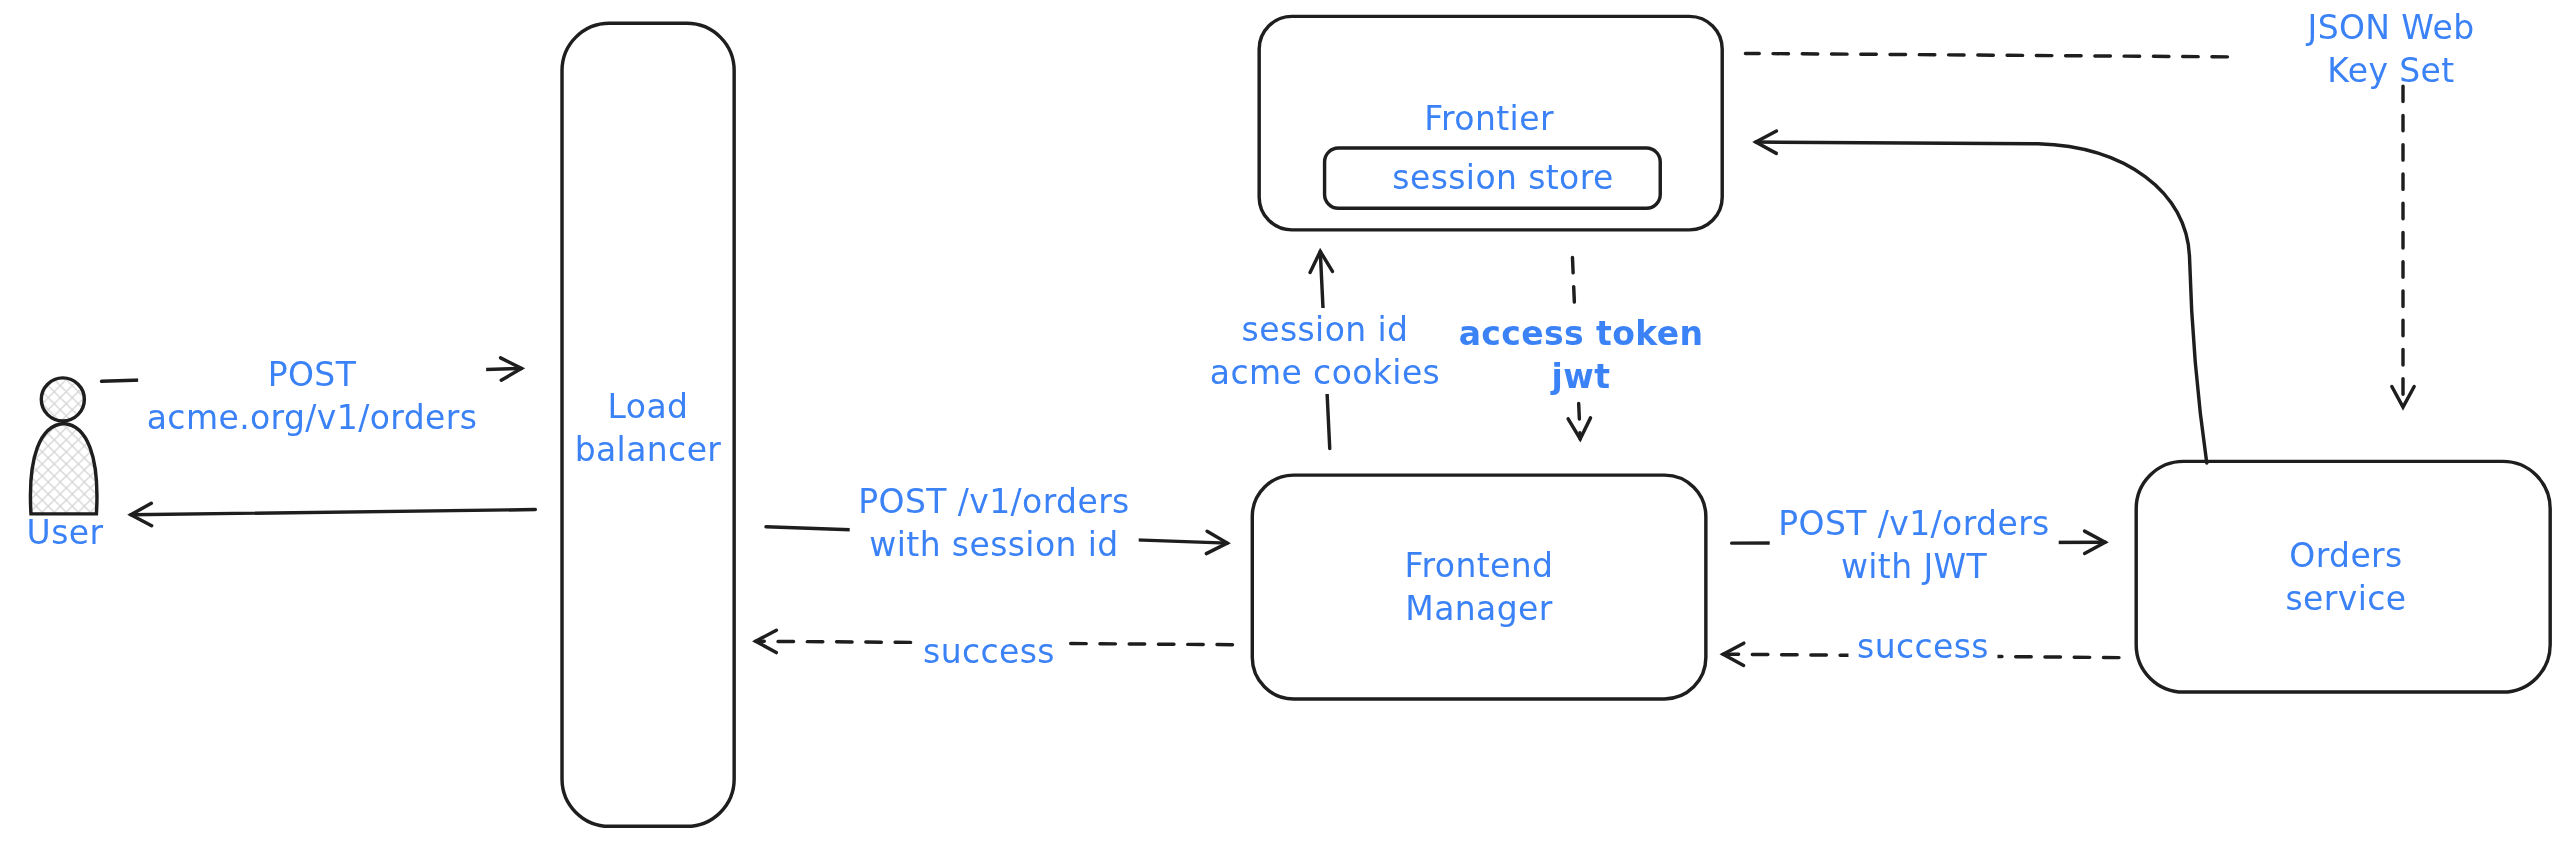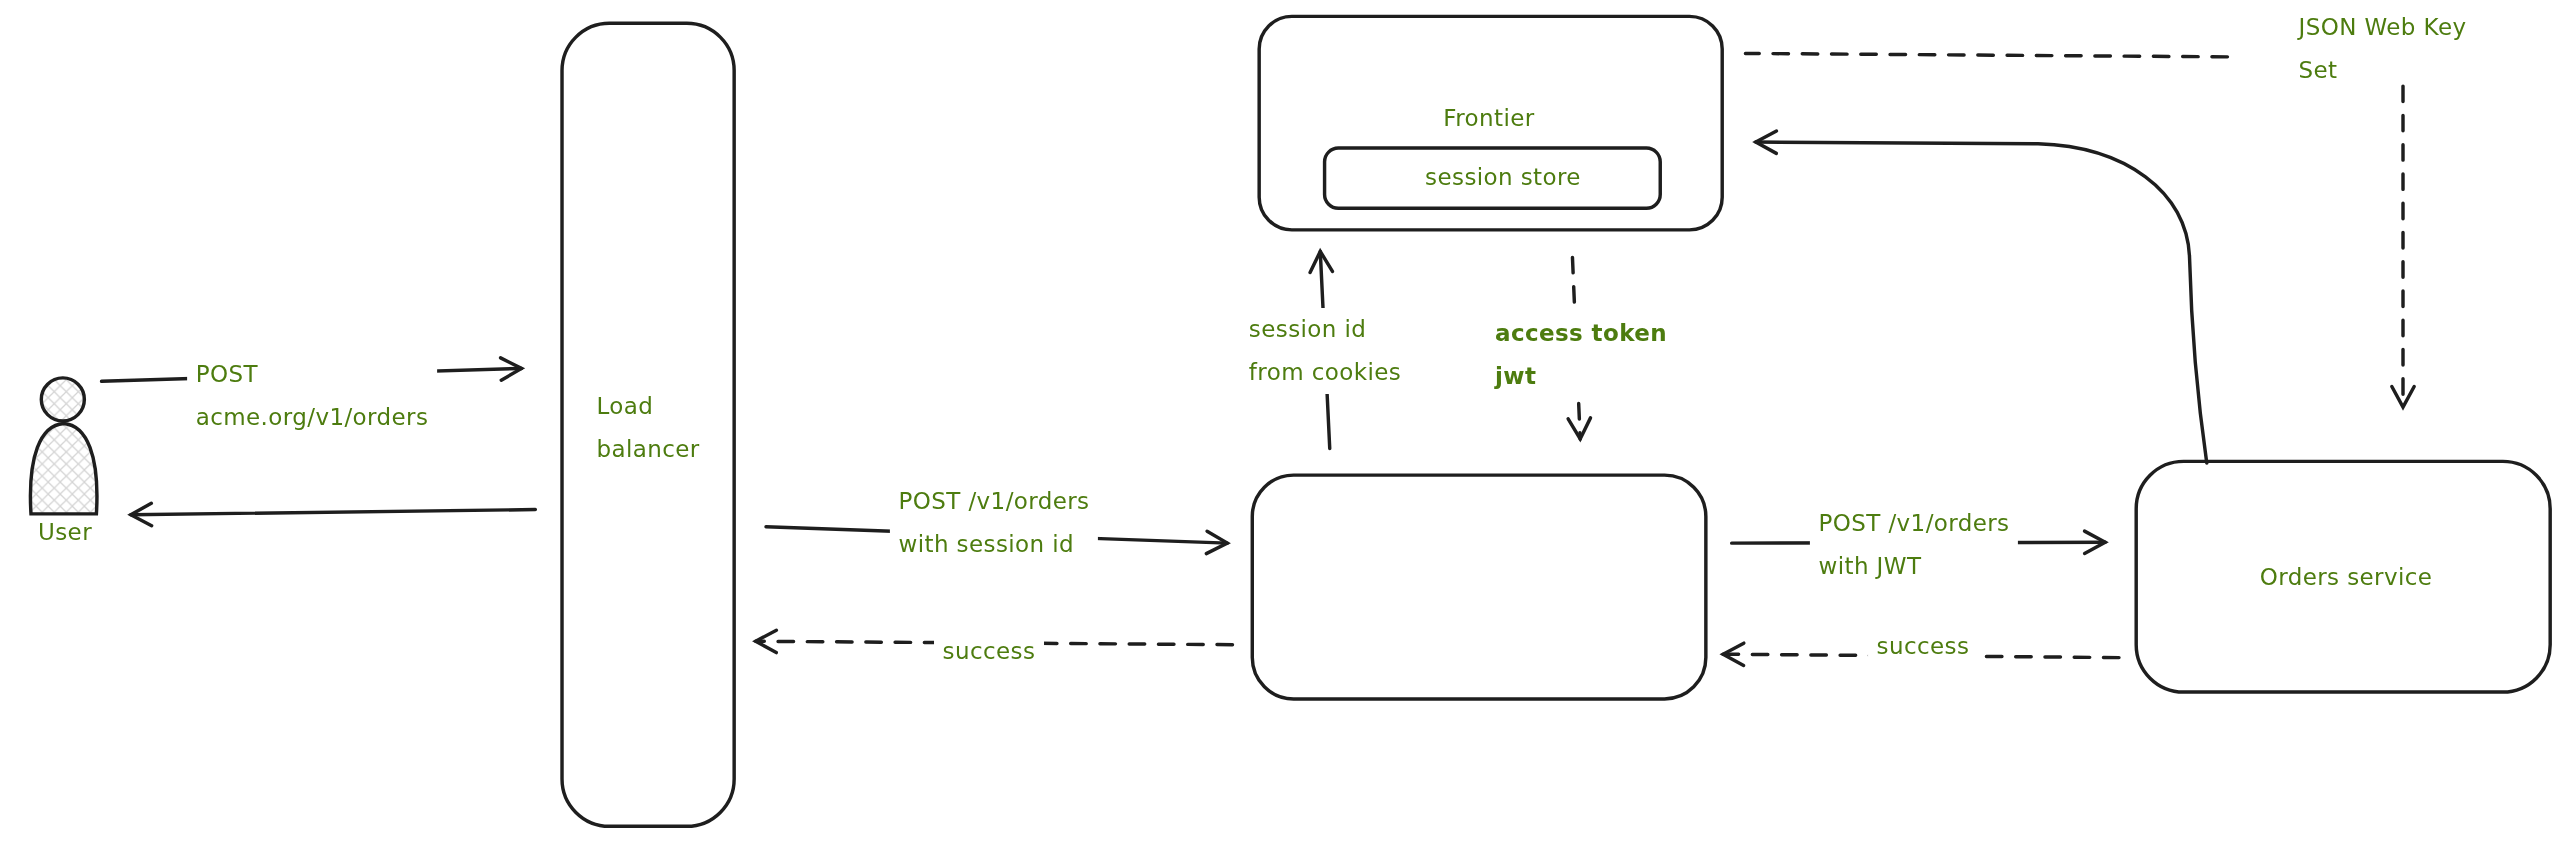--- a/index.html
+++ b/index.html
@@ -16,24 +16,24 @@
     font-family: "DejaVu Sans", sans-serif;
   }
   .canvas svg {
     position: absolute;
     left: 0;
     top: 0;
   }
   .lbl {
     position: absolute;
     transform: translate(-50%, -50%);
-    color: #4d7c0f;
-    font-size: 23px;
+    color: #3b82f6;
+    font-size: 33px;
     line-height: 43px;
-    text-align: left;
+    text-align: center;
     white-space: pre-line;
     letter-spacing: 0.4px;
   }
   .lbl.bg {
     background: #ffffff;
     padding: 0 8.6px;
   }
   .shape {
     fill: #ffffff;
     stroke: #1e1e1e;
@@ -87,30 +87,32 @@
     <path class="edge dashed" d="M 2588 66 L 2028 62"></path>
     <path class="edge dashed" d="M 2792 100 L 2792 473" marker-end="url(#ah)"></path>
     <path class="edge" d="M 2564 538 C 2552 455 2546 375 2544 300 C 2542 222 2468 170 2368 167 L 2040 165" marker-end="url(#ah)"></path>
   </svg>
 
   <div class="lbl" style="left:65px; top:532px;">User</div>
   <div class="lbl" style="left:648px; top:428px;">Load
 balancer</div>
   <div class="lbl" style="left:1489px; top:118px;">Frontier</div>
   <div class="lbl" style="left:1492px; top:177px;margin-left:11px;">session store</div>
+  <div class="lbl" style="left:1479px; top:587px;">Frontend
+Manager</div>
   <div class="lbl" style="left:2346px; top:577px;">Orders service</div>
   <div class="lbl" style="left:2391px; top:49px;">JSON Web Key Set</div>
 
   <div class="lbl bg" style="left:312px; top:372px;margin-top:24px;">POST
 acme.org/v1/orders</div>
   <div class="lbl bg" style="left:994px; top:523px;">POST /v1/orders
 with session id</div>
   <div class="lbl bg" style="left:989px; top:651px;">success</div>
   <div class="lbl bg" style="left:1325px; top:351px;">session id
-from cookies</div>
+acme cookies</div>
   <div class="lbl bg" style="left:1581px; top:355px;font-weight:bold;">access token
 jwt</div>
   <div class="lbl bg" style="left:1914px; top:545px;">POST /v1/orders
 with JWT</div>
   <div class="lbl bg" style="left:1923px; top:646px;">success</div>
 
 </div>
 
 
 </body></html>

